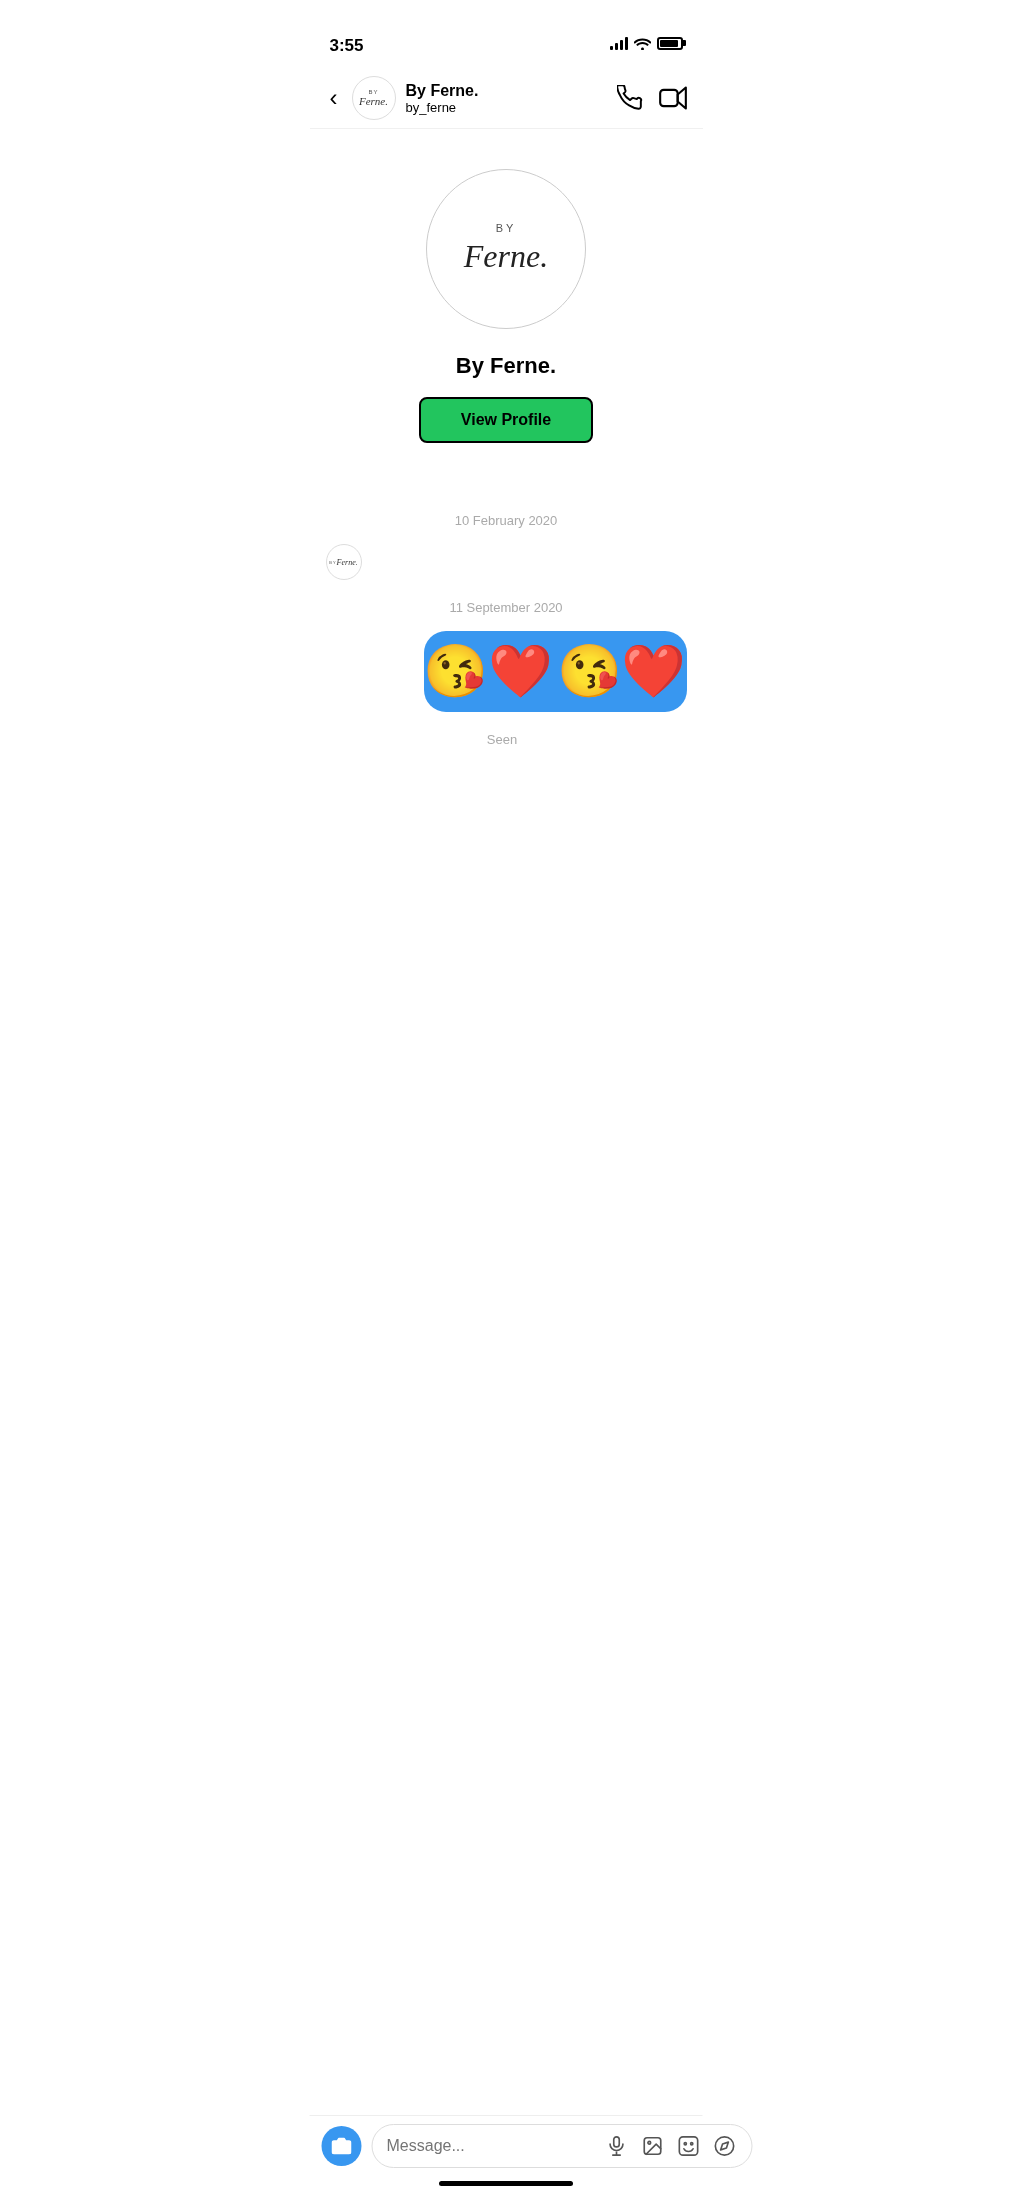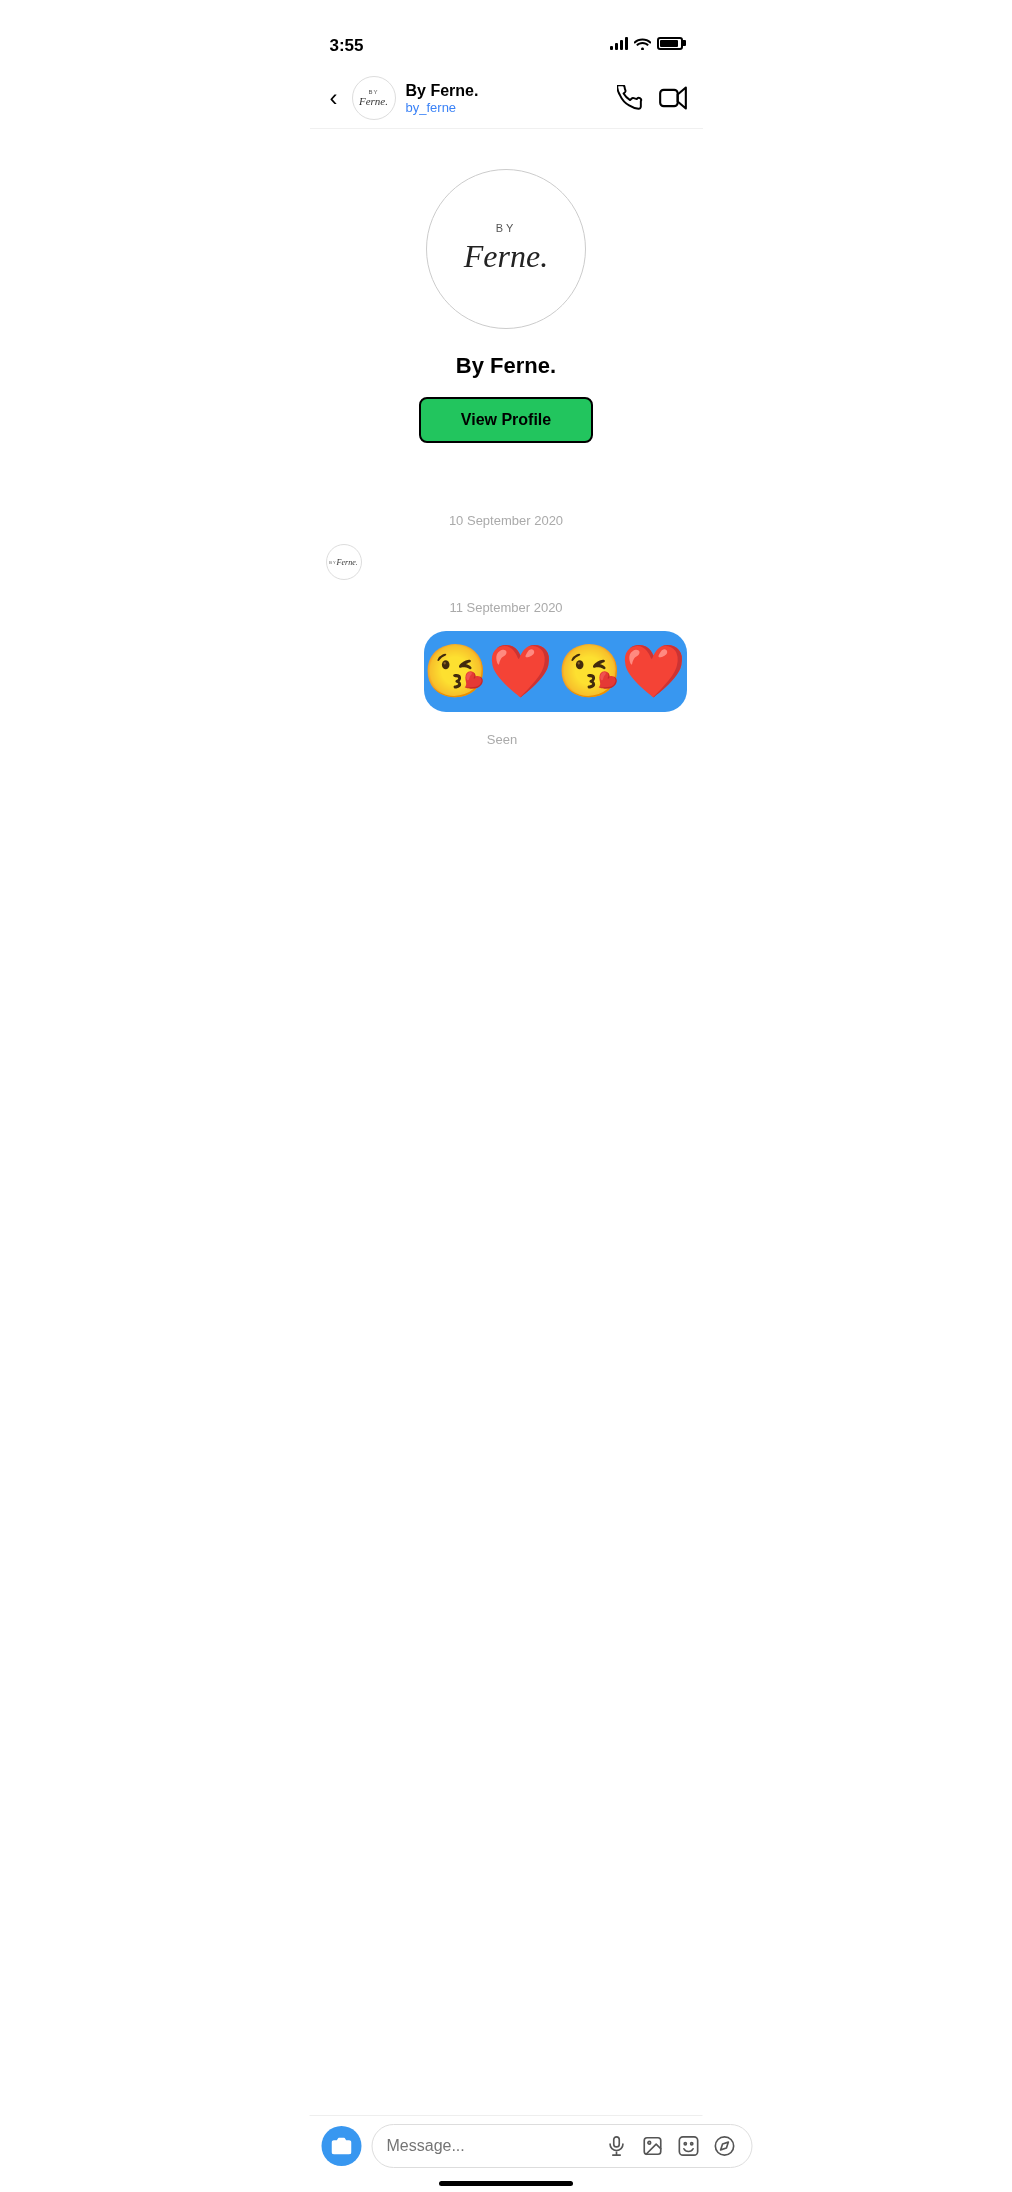--- a/index.html
+++ b/index.html
@@ -139,21 +139,21 @@
     }
 
     .header-name {
       font-size: 16px;
       font-weight: 600;
       color: #000;
     }
 
     .header-username {
       font-size: 13px;
-      color: #3b82f6;
+      color: #000000;
     }
 
     .header-actions {
       display: flex;
       gap: 16px;
       align-items: center;
     }
 
     .header-action-btn {
       background: none;
@@ -455,21 +455,21 @@
     <div class="profile-avatar-content">
       <span class="by">BY</span>
       <span class="ferne">Ferne.</span>
     </div>
   </div>
   <div class="profile-name">By Ferne.</div>
   <button class="view-profile-btn">View Profile</button>
 </div>
 
 <div class="chat-area">
-  <div class="date-label">10 September 2020</div>
+  <div class="date-label">10 February 2020</div>
 
   <div class="message-row">
     <div class="message-avatar-small">
       <span class="by">BY</span>
       <span class="ferne">Ferne.</span>
     </div>
   </div>
 
   <div class="date-label">11 September 2020</div>
 

